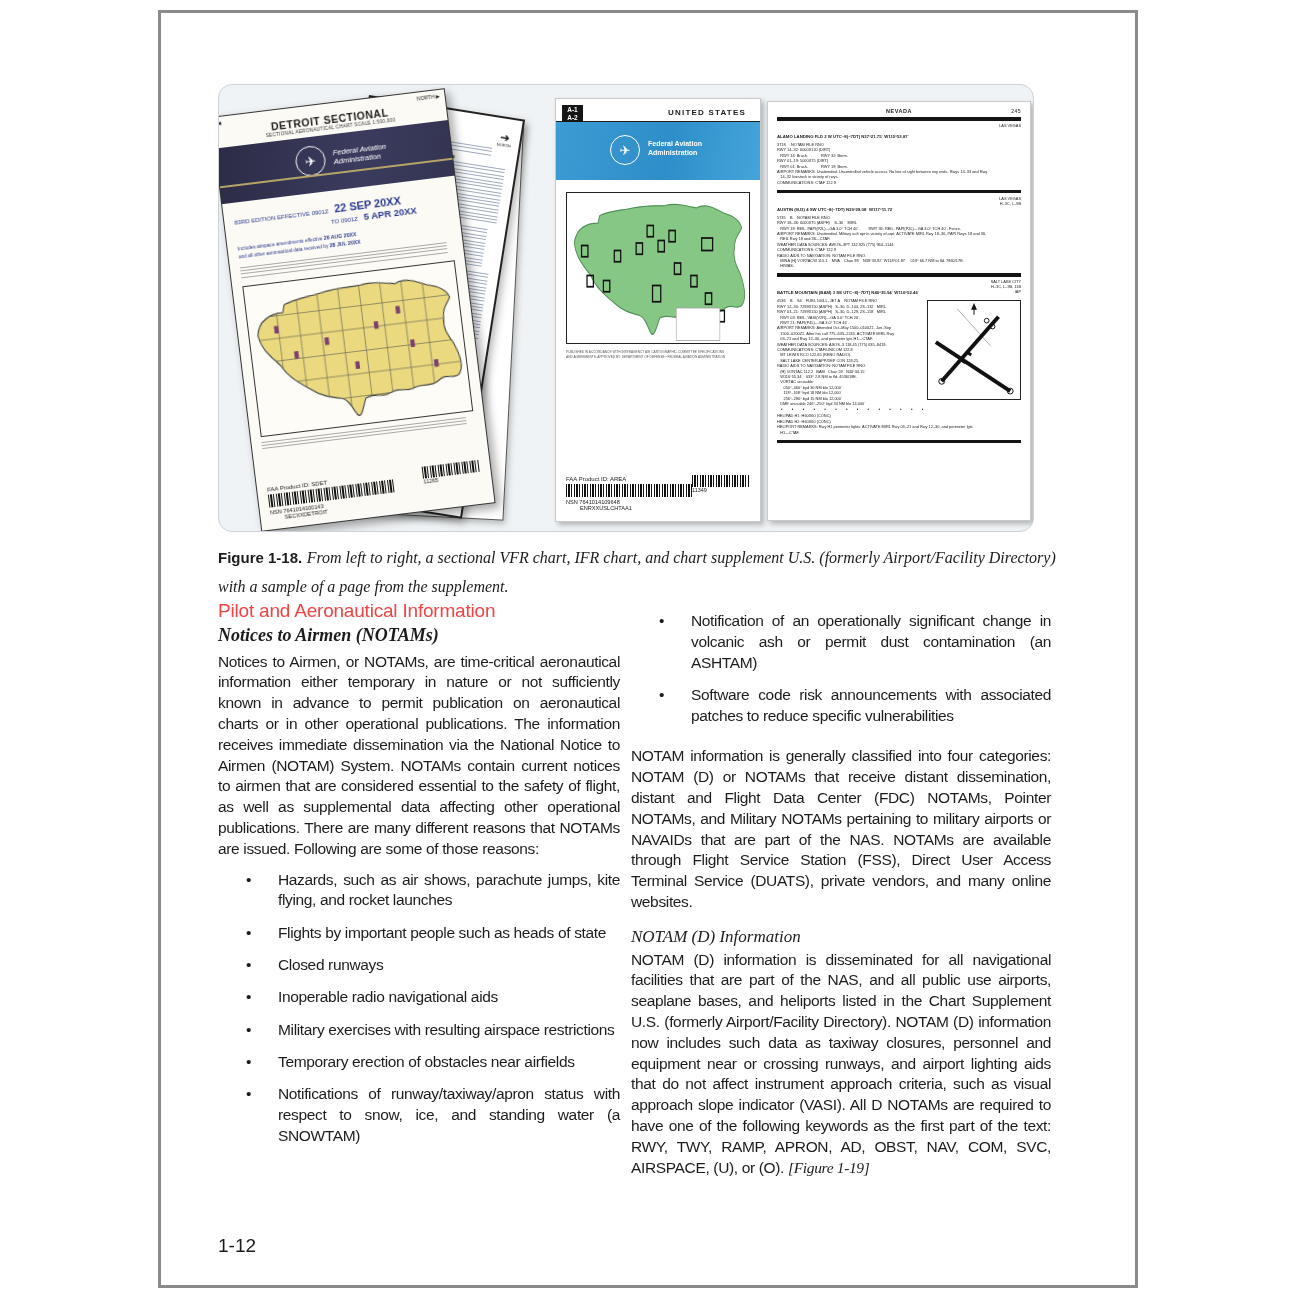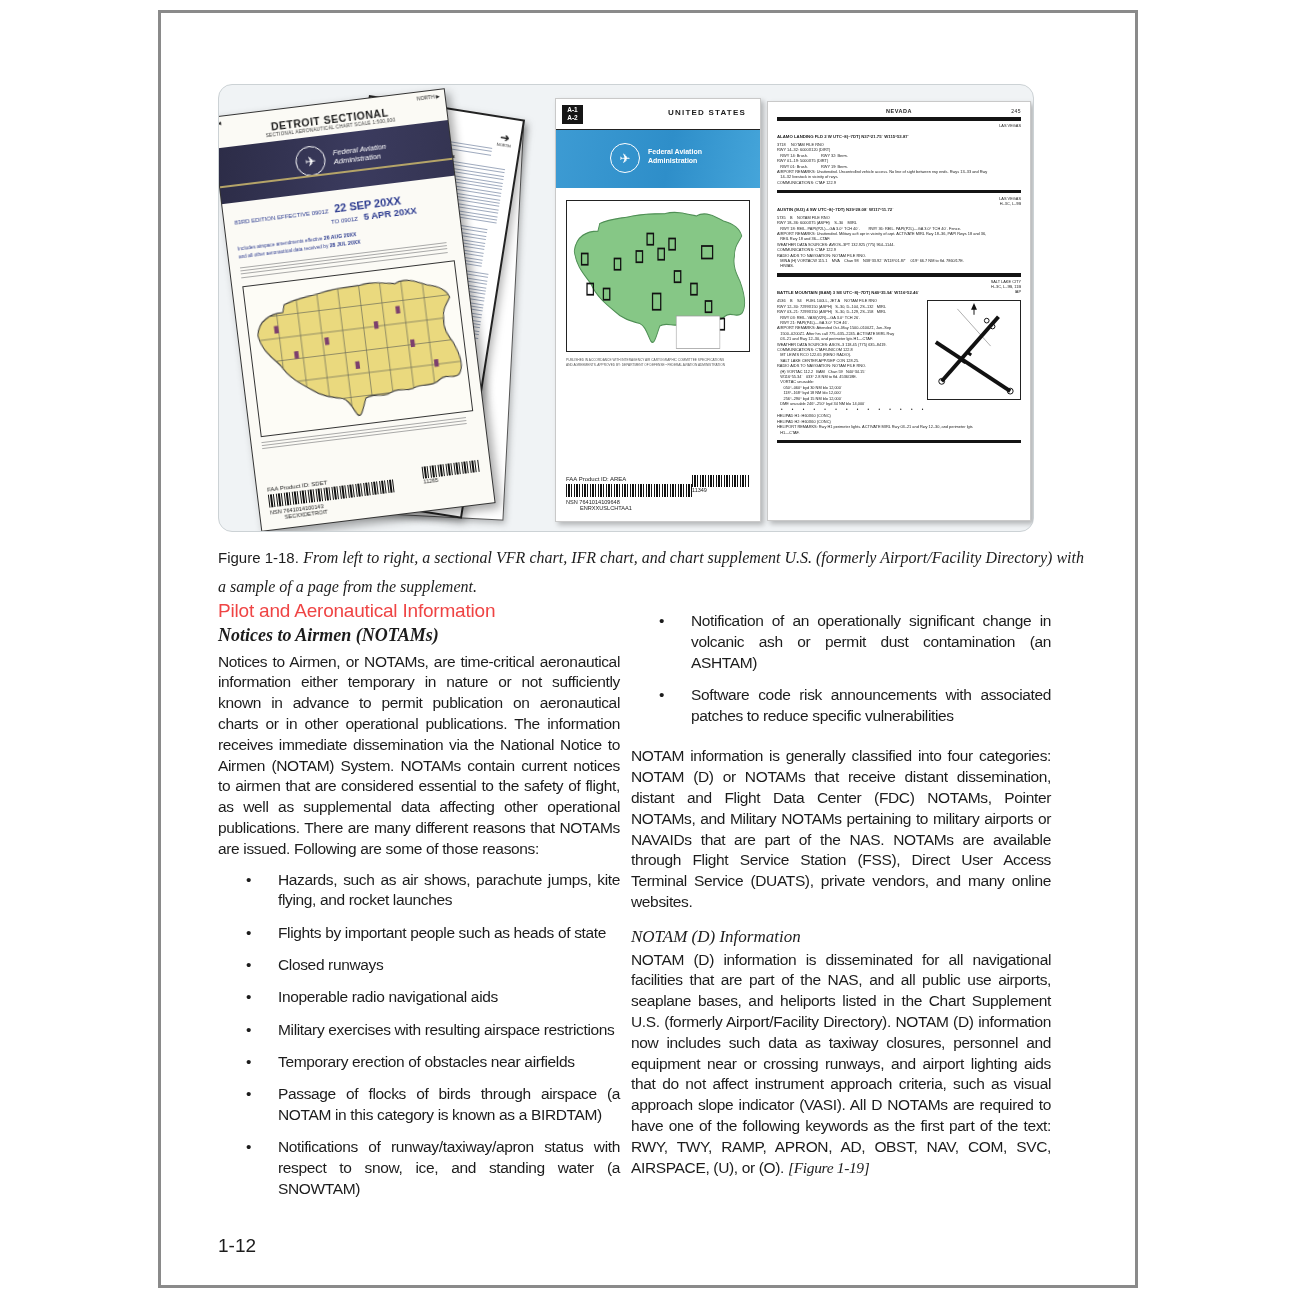--- a/index.html
+++ b/index.html
@@ -51,21 +51,21 @@
   
   .leg-title { font-weight:bold; font-size:9.5px; letter-spacing:.4px; }
   .leg-sub { font-weight:bold; font-size:8px; letter-spacing:.4px; margin-top:1px; }
   .leg-north { position:absolute; right:8px; top:14px; font-size:4px; text-align:center; color:#222; }
   .leg-north .arr { font-size:12px; line-height:10px; }
   .leg-h { text-align:center; font-size:4.2px; font-weight:bold; margin:4px 0 2px 0; color:#222; }
   .leg-oval { width:46px; height:9px; border:1px solid #3a7bbf; border-radius:4px; margin:2px auto; background:#dfeaf6; }
 
   
   .ifr-corner { position:absolute; left:6px; top:6px; width:21px; height:19px; background:#151515; color:#fff; font-size:6.5px; font-weight:bold; line-height:1.3; text-align:center; padding-top:1px; }
-  .ifr-head { text-align:right; padding:9px 14px 12px 0; font-size:8px; font-weight:bold; letter-spacing:1.2px; border-bottom:1.5px solid #222; }
+  .ifr-head { text-align:right; padding:9px 14px 4px 0; font-size:8px; font-weight:bold; letter-spacing:1.2px; border-bottom:1.5px solid #222; }
   .ifr-band { position:relative; height:58px; background:linear-gradient(100deg,#3d9bd3,#2e8ec9 55%,#45a5da); }
   .ifr-band .seal { left:54px; top:13px; width:30px; height:30px; font-size:13px; }
   .ifr-band .agency { left:92px; top:18px; font-style:normal; font-weight:bold; font-size:7px; }
   .ifr-map { margin:12px 10px 0 10px; height:152px; border:1px solid #222; background:#fff; position:relative; }
   .ifr-note { margin:6px 10px 0 10px; font-size:3.2px; line-height:1.5; color:#555; width:160px; }
   .ifr-bottom { position:absolute; left:10px; right:10px; bottom:10px; }
 
   
   .supp-head { position:relative; text-align:center; font-size:5.5px; font-weight:bold; letter-spacing:.5px; margin-bottom:3px; }
   .supp-pagenum { position:absolute; right:0; top:0; font-weight:normal; font-size:5px; }
@@ -74,21 +74,21 @@
   .e-head { position:relative; padding-right:60px; }
   .e-name { font-size:4.3px; font-weight:bold; }
   .e-right { position:absolute; right:0; top:0; text-align:right; }
   .e-right span { display:block; font-size:3.9px; line-height:1.25; }
   .supp-lines div { font-size:3.9px; line-height:5.4px; white-space:pre-wrap; color:#1a1a1a; }
   .rwy-diagram { float:right; width:94px; height:100px; border:1px solid #222; background:#fff; margin:2px 0 2px 4px; }
   .dots { font-size:4.5px; letter-spacing:4px; padding:1px 0 1px 4px; }
 
   
   .caption { position:absolute; left:57px; top:531px; width:866px; font-size:16px; line-height:1.8; }
-  .caption .cap-label { font-weight:normal; font-family:"Liberation Sans",sans-serif; font-size:15px; }
+  .caption .cap-label { font-weight:bold; font-family:"Liberation Sans",sans-serif; font-size:15px; }
   .caption .cap-text { font-style:italic; font-family:"Liberation Serif",serif; }
 
   
   .col { position:absolute; top:588px; font-size:15.5px; letter-spacing:-0.35px; line-height:20.8px; }
   .col-left { left:57px; width:402px; }
   .col-right { left:470px; width:420px; }
   .h-main { font-size:19px; font-weight:400; letter-spacing:-0.2px; color:#ef4444; margin-bottom:3px; }
   .h-italic { font-family:"Liberation Serif",serif; font-style:italic; font-weight:bold; font-size:18px; letter-spacing:0; margin-bottom:6px; }
   .h-italic2 { font-family:"Liberation Serif",serif; font-style:italic; font-weight:400; font-size:17px; letter-spacing:0; margin:14px 0 2px 0; }
   .para { text-align:justify; margin-bottom:10px; }
@@ -367,21 +367,20 @@
     <div class="h-italic">Notices to Airmen (NOTAMs)</div>
     <p class="para">Notices to Airmen, or NOTAMs, are time-critical aeronautical information either temporary in nature or not sufficiently known in advance to permit publication on aeronautical charts or in other operational publications. The information receives immediate dissemination via the National Notice to Airmen (NOTAM) System. NOTAMs contain current notices to airmen that are considered essential to the safety of flight, as well as supplemental data affecting other operational publications. There are many different reasons that NOTAMs are issued. Following are some of those reasons:</p>
     <ul class="blist">
 
     <li>Hazards, such as air shows, parachute jumps, kite flying, and rocket launches</li>
         <li>Flights by important people such as heads of state</li>
         <li>Closed runways</li>
         <li>Inoperable radio navigational aids</li>
         <li>Military exercises with resulting airspace restrictions</li>
         <li>Temporary erection of obstacles near airfields</li>
-        <li>Passage of flocks of birds through airspace (a NOTAM in this category is known as a BIRDTAM)</li>
         <li>Notifications of runway/taxiway/apron status with respect to snow, ice, and standing water (a SNOWTAM)</li>
       </ul>
   </div>
 
   <div class="col col-right">
     <ul class="blist" style="margin-top:10px;">
 
     <li>Notification of an operationally significant change in volcanic ash or permit dust contamination (an ASHTAM)</li>
         <li>Software code risk announcements with associated patches to reduce specific vulnerabilities</li>
       </ul>

